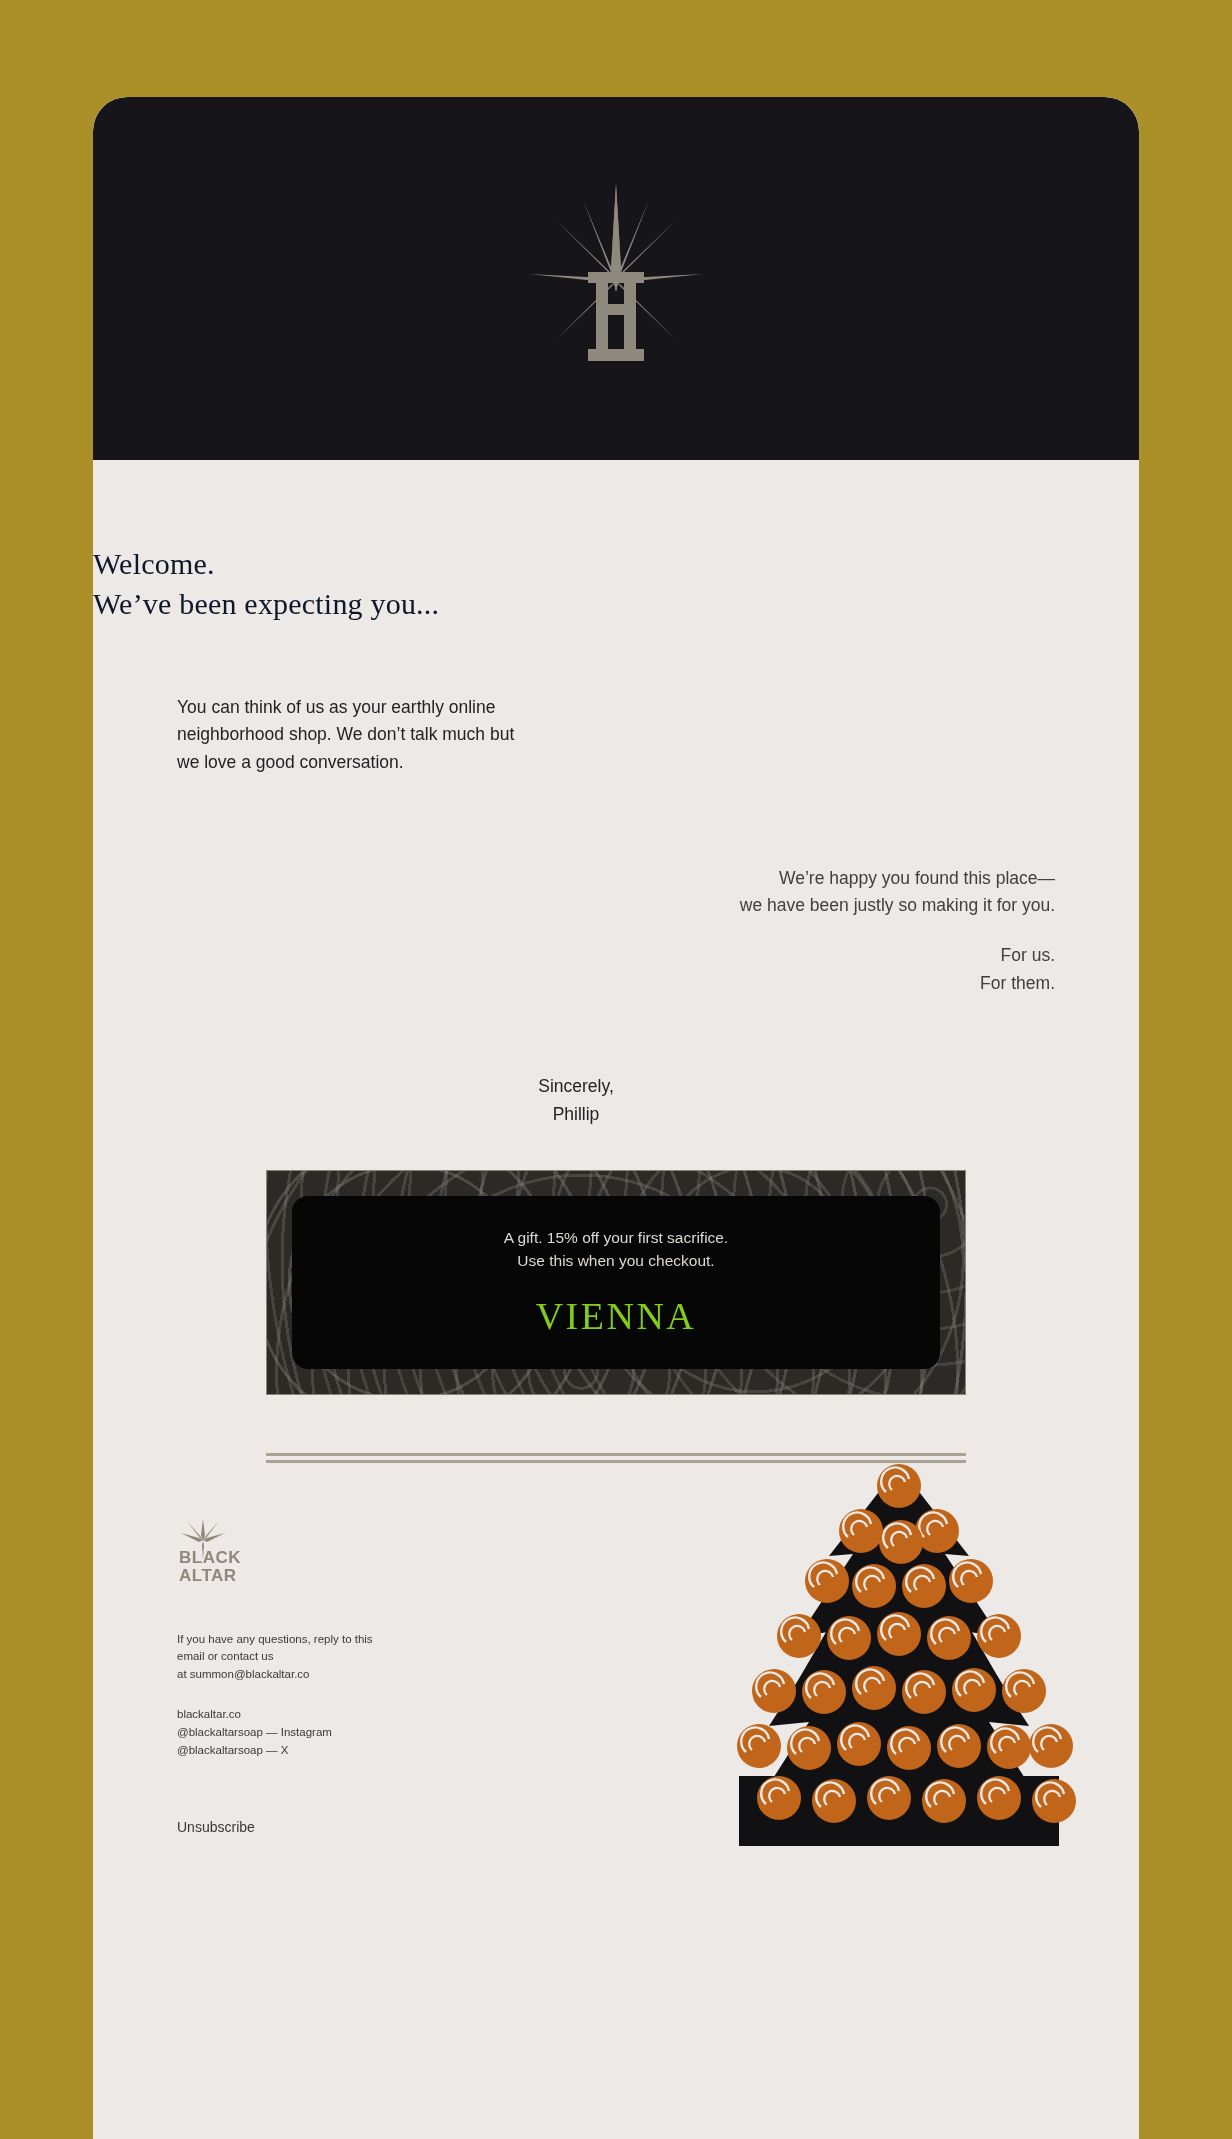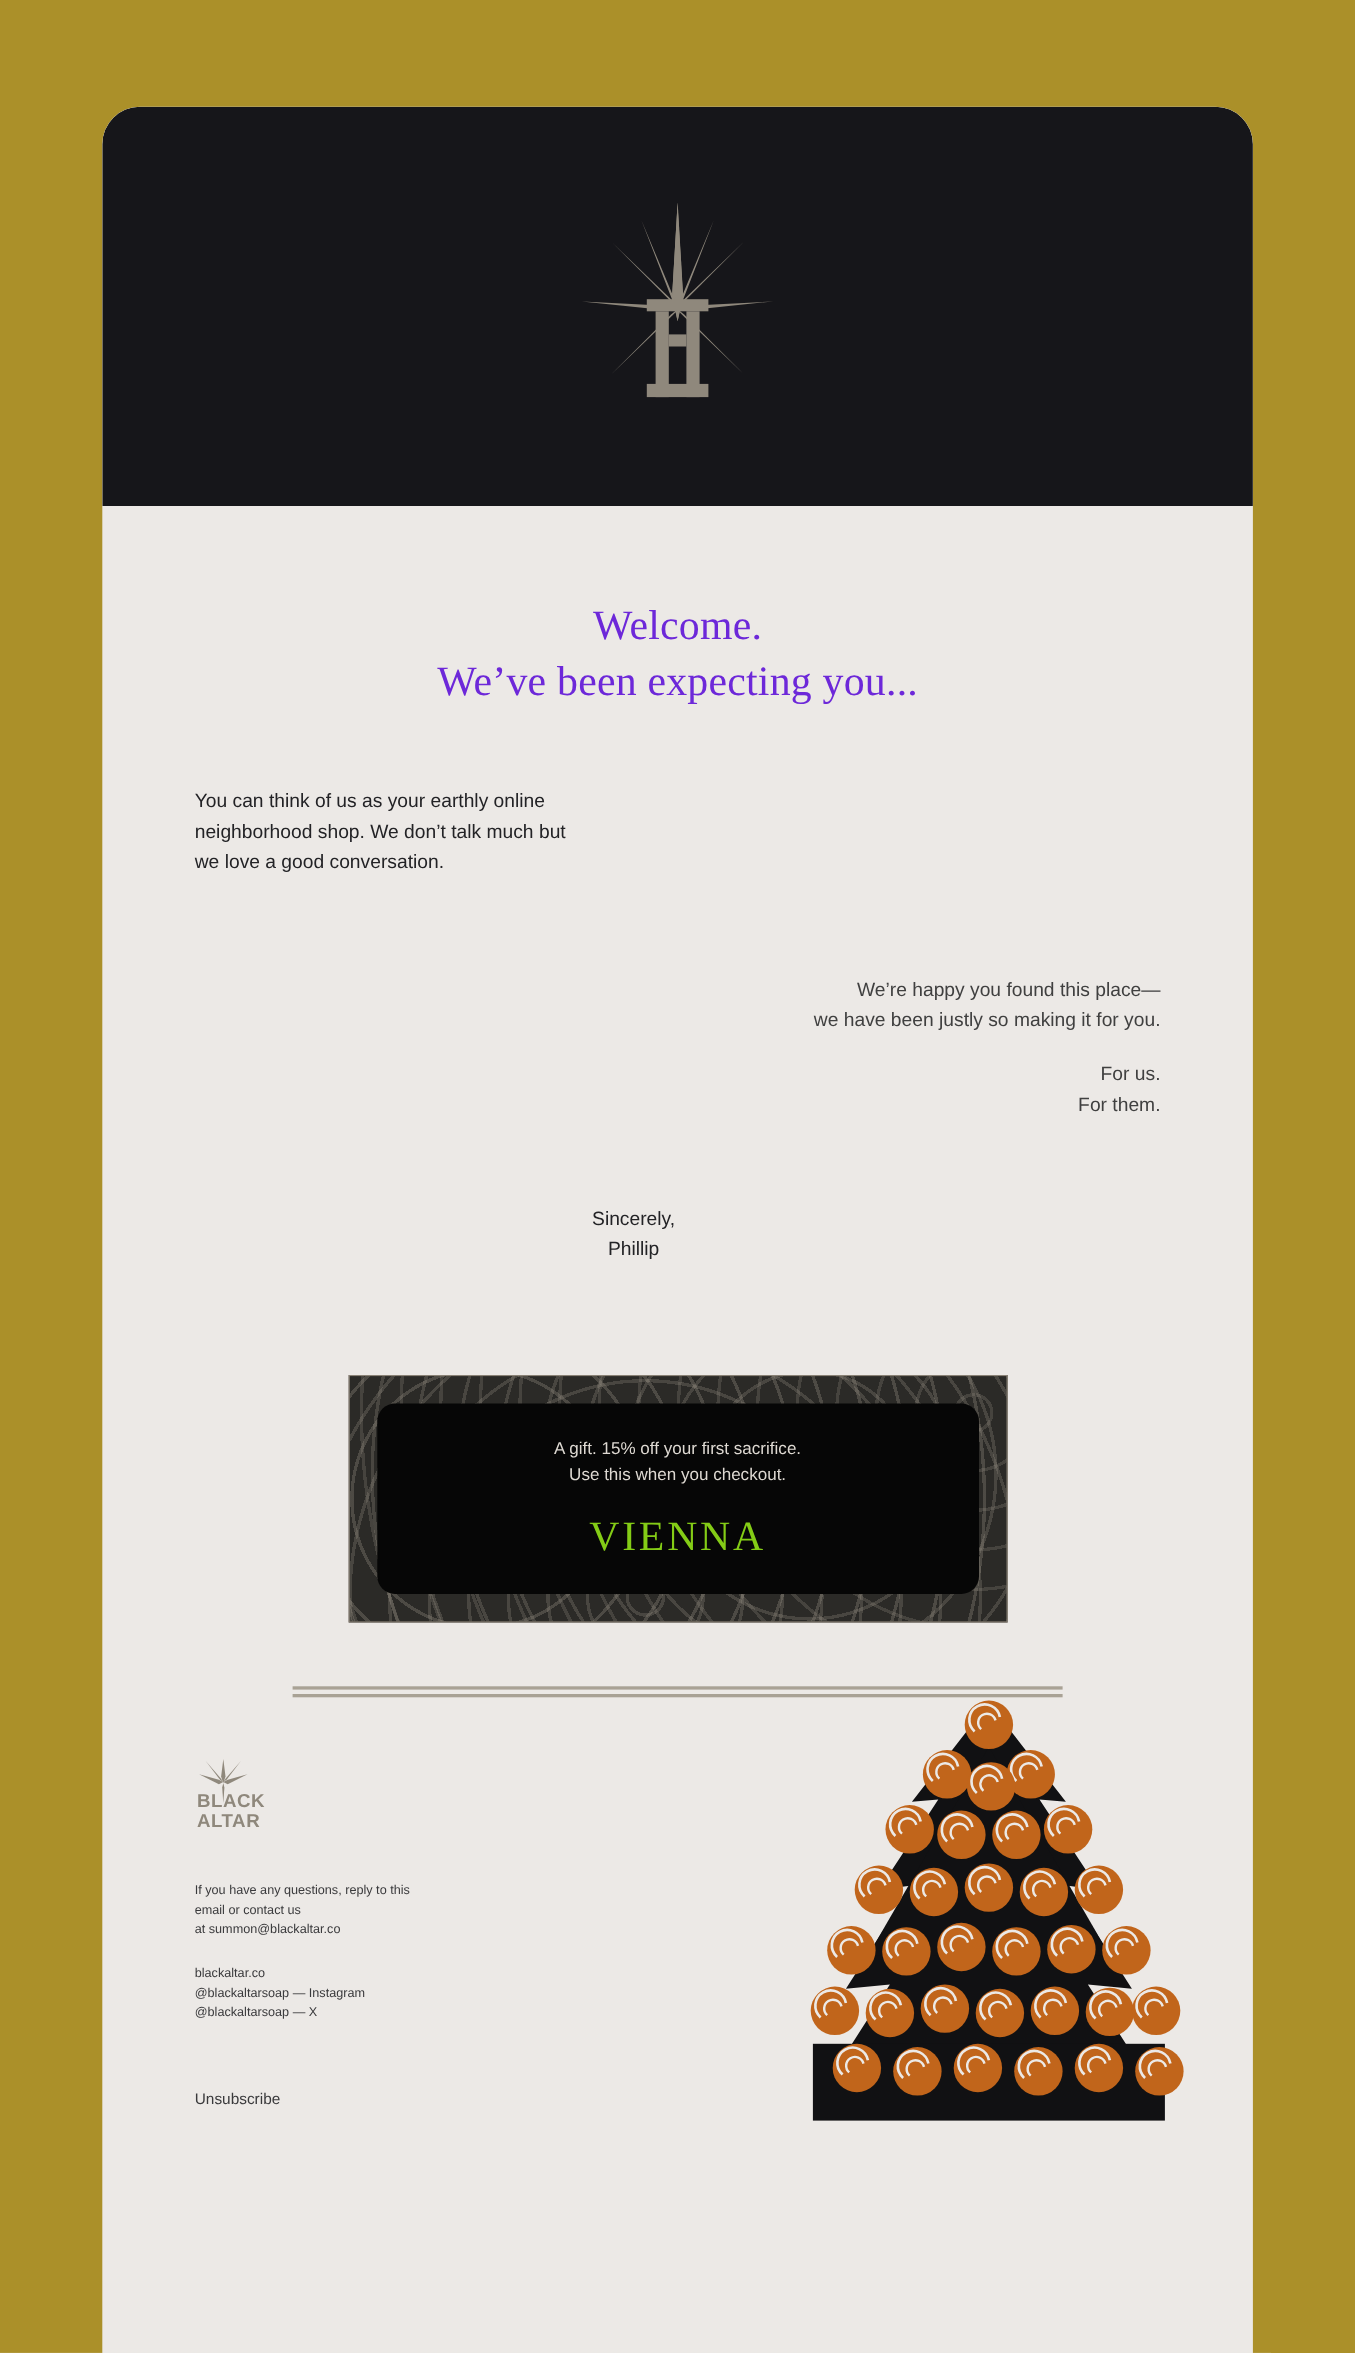--- a/index.html
+++ b/index.html
@@ -35,25 +35,24 @@
     justify-content: center;
   }
   .header-logo { width: 210px; height: 210px; }
 
   
   .body-wrap {
     padding: 0 0 0 0;
   }
 
   .headline {
-    text-align: center;
     font-family: "Liberation Serif", serif;
-    font-size: 38px;
+    font-size: 30px;
     line-height: 1.33;
-    color: #6d28d9;
+    color: #0f172a;
     margin-top: 84px;
     letter-spacing: 0.2px;
   }
   .headline .l2 { display: block; }
 
   .para-left {
     margin: 70px 0 0 84px;
     width: 350px;
     font-size: 17.5px;
     line-height: 1.58;
@@ -74,22 +73,22 @@
     width: 300px;
     text-align: center;
     font-size: 17.5px;
     line-height: 1.58;
     color: #232326;
     padding-right: 80px;
   }
 
   
   .coupon-outer {
-    margin: 100px auto 0 auto;
-    width: 599px;
+    margin: 41px auto 0 auto;
+    width: 700px;
     height: 225px;
     padding: 25px;
     background-color: #2b2a27;
     background-image:
       radial-gradient(circle at 12% 30%, rgba(170,162,150,.55) 0 2px, transparent 3px),
       radial-gradient(circle at 32% 70%, rgba(170,162,150,.45) 0 2px, transparent 3px),
       radial-gradient(circle at 55% 20%, rgba(170,162,150,.45) 0 2px, transparent 3px),
       radial-gradient(circle at 78% 60%, rgba(170,162,150,.45) 0 2px, transparent 3px),
       repeating-radial-gradient(circle at 20% 50%, transparent 0 14px, rgba(150,143,131,.32) 14px 17px, transparent 17px 34px),
       repeating-radial-gradient(circle at 70% 40%, transparent 0 16px, rgba(150,143,131,.28) 16px 19px, transparent 19px 38px),

